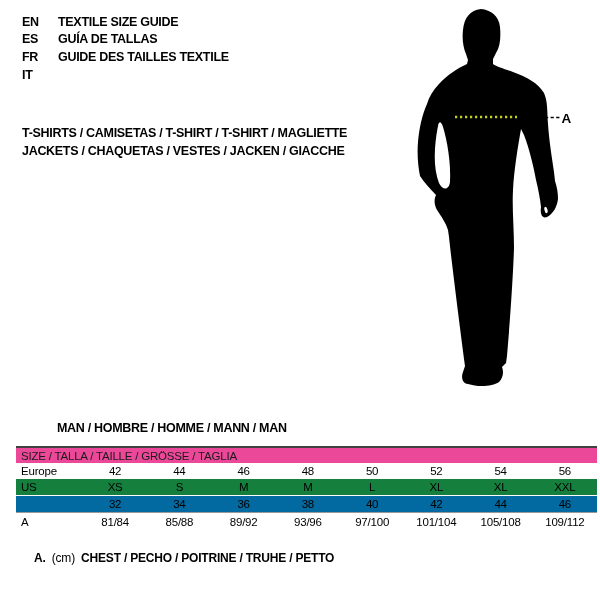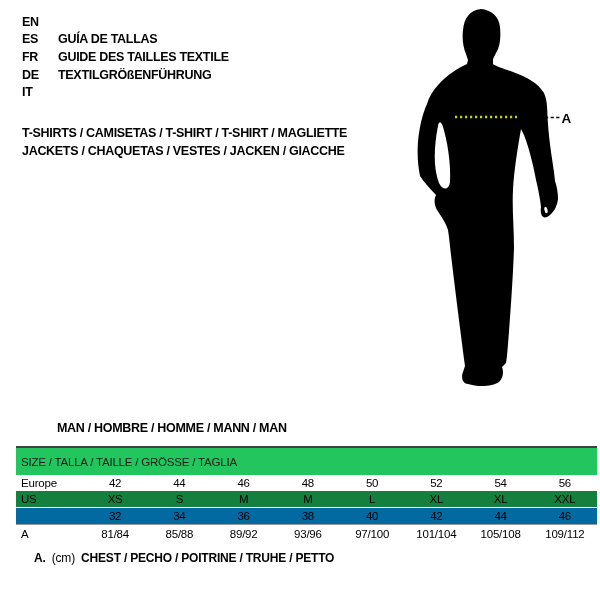--- a/index.html
+++ b/index.html
@@ -17,51 +17,48 @@
   .product-block{position:absolute;left:22px;top:124px;}
   .product-line{font-size:12.5px;font-weight:bold;letter-spacing:-0.3px;line-height:18px;white-space:nowrap;}
   
   .figure-svg{position:absolute;left:0;top:0;}
   .figure-svg text{font-family:"Liberation Sans","DejaVu Sans",sans-serif;font-size:13.5px;font-weight:700;}
   
   .section-title{position:absolute;left:21px;top:421px;font-size:12.5px;font-weight:bold;letter-spacing:-0.3px;margin-left:36px;}
   
   .size-table{position:absolute;left:16px;top:446px;width:581px;border-top:2px solid #404040;font-size:11.5px;letter-spacing:-0.2px;}
   .t-row{display:flex;align-items:center;height:16px;}
-  .t-row.hdr{height:27px;background:#22c55e;}
+  .t-row.hdr{height:15px;background:#ec4899;}
   .t-row.hdr .hdr-label{padding-left:5px;font-size:11.5px;color:#1a1a1a;white-space:nowrap;}
   .t-row .lbl{width:67px;padding-left:5px;box-sizing:border-box;}
   .t-row .cell{flex:1;text-align:center;}
   .t-row.alt{background:#15803d;}
   .t-row.alt2{background:#0369a1;border-top:1px solid #ffffff;}
   .t-row.last{border-top:1px solid #999999;height:17px;}
   
   .footnote{position:absolute;left:34px;top:551px;font-size:12px;letter-spacing:-0.2px;white-space:nowrap;}
   .footnote .fn-label{font-weight:bold;}
   .footnote .fn-unit{font-weight:normal;margin:0 3px;}
   .footnote .fn-text{font-weight:bold;}
 </style>
 </head>
 <body>
 
 <div class="lang-block">
   <div class="lang-row">
     <span class="lang-code">EN</span>
+    <span class="lang-label">TEXTILE SIZE GUIDE</span>
   </div>
   <div class="lang-row">
     <span class="lang-code">ES</span>
     <span class="lang-label">GUÍA DE TALLAS</span>
   </div>
   <div class="lang-row">
     <span class="lang-code">FR</span>
     <span class="lang-label">GUIDE DES TAILLES TEXTILE</span>
-  </div>
-  <div class="lang-row">
-    <span class="lang-code">DE</span>
-    <span class="lang-label">TEXTILGRÖßENFÜHRUNG</span>
   </div>
   <div class="lang-row">
     <span class="lang-code">IT</span>
   </div>
 </div>
 
 <div class="product-block">
   <div class="product-line">T-SHIRTS / CAMISETAS / T-SHIRT / T-SHIRT / MAGLIETTE</div>
   <div class="product-line">JACKETS / CHAQUETAS / VESTES / JACKEN / GIACCHE</div>
 </div>

